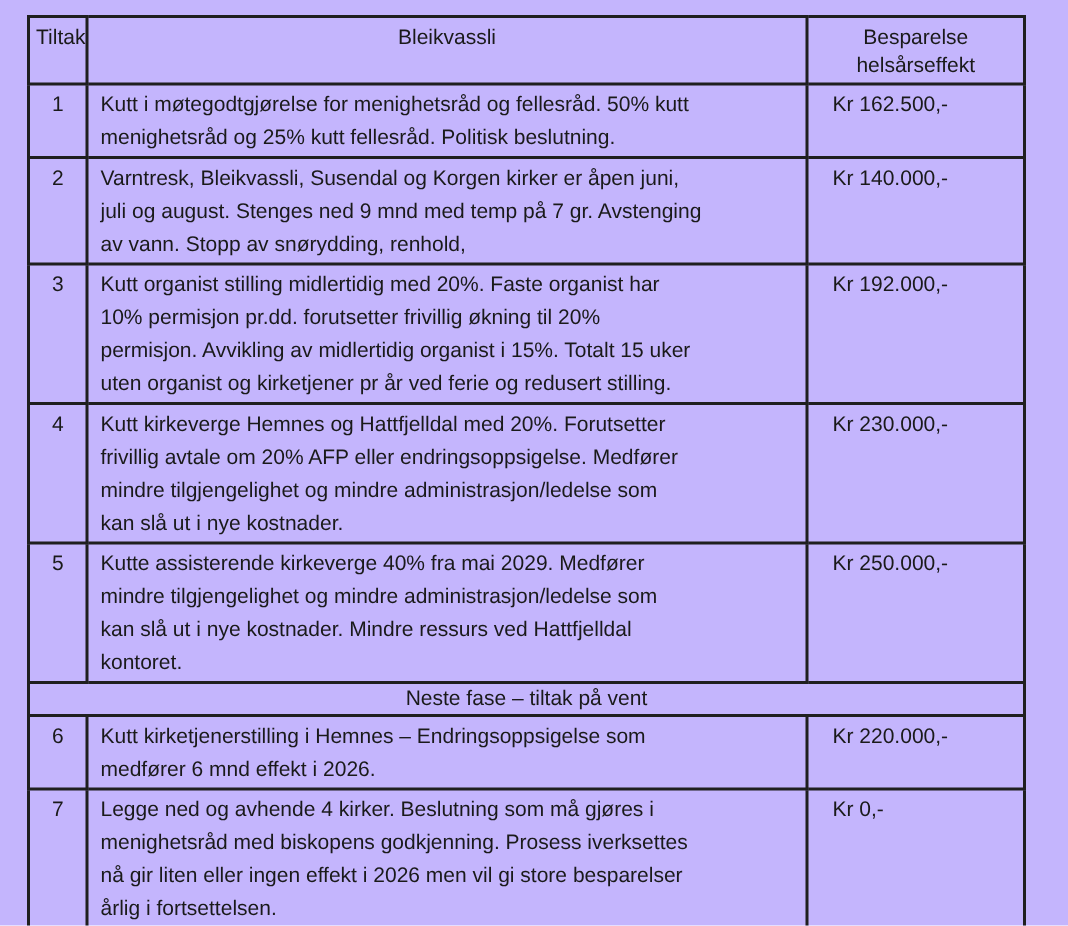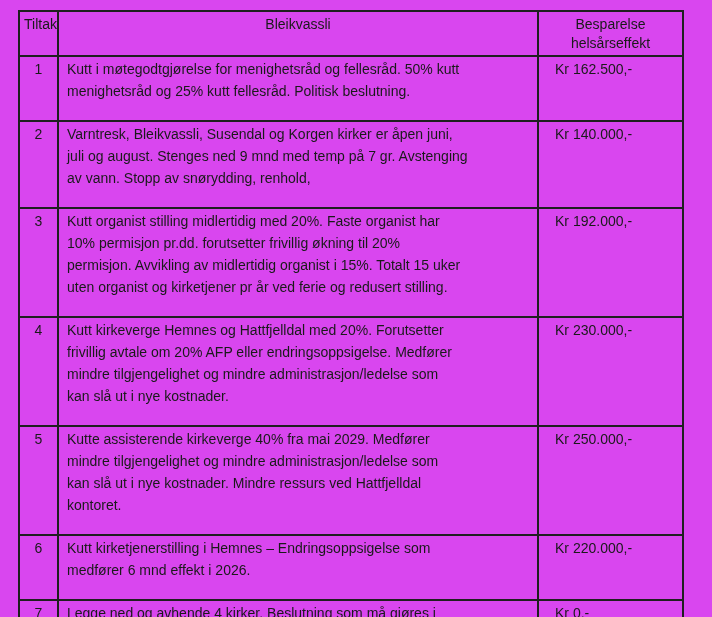--- a/index.html
+++ b/index.html
@@ -8,21 +8,21 @@
     width: 712px;
     height: 617px;
     font-family: "Liberation Sans", sans-serif;
     color: #1a1a1a;
     position: relative;
     overflow: hidden;
   }
   .page {
     position: absolute;
     inset: 0;
-    background: #d946ef;
+    background: #c4b5fd;
   }
   table.tiltak-table {
     position: absolute;
     left: 18px;
     top: 10px;
     width: 664px;
     border-collapse: collapse;
     table-layout: fixed;
   }
   col.c-nr  { width: 39px; }
@@ -41,21 +41,21 @@
     line-height: 19px;
     padding: 3px 4px 2px 4px;
     white-space: pre-line;
   }
   
   td.nr {
     text-align: center;
     padding: 1px 2px 2px 2px;
   }
   td.txt {
-    padding: 1px 8px 18px 8px;
+    padding: 1px 8px 2px 8px;
     white-space: pre-line;
   }
   td.amt {
     padding: 1px 4px 2px 16px;
   }
   
   tr.section td {
     text-align: center;
     line-height: 17px;
     padding: 1px 0 2px 0;
@@ -116,20 +116,23 @@
 
       <tr class="row-5">
         <td class="nr">5</td>
         <td class="txt">Kutte assisterende kirkeverge 40% fra mai 2029. Medfører
 mindre tilgjengelighet og mindre administrasjon/ledelse som
 kan slå ut i nye kostnader. Mindre ressurs ved Hattfjelldal
 kontoret.</td>
         <td class="amt">Kr 250.000,-</td>
       </tr>
 
+      <tr class="section">
+        <td colspan="3">Neste fase – tiltak på vent</td>
+      </tr>
 
       <tr class="row-6">
         <td class="nr">6</td>
         <td class="txt">Kutt kirketjenerstilling i Hemnes – Endringsoppsigelse som
 medfører 6 mnd effekt i 2026.</td>
         <td class="amt">Kr 220.000,-</td>
       </tr>
 
       <tr class="row-7">
         <td class="nr">7</td>

